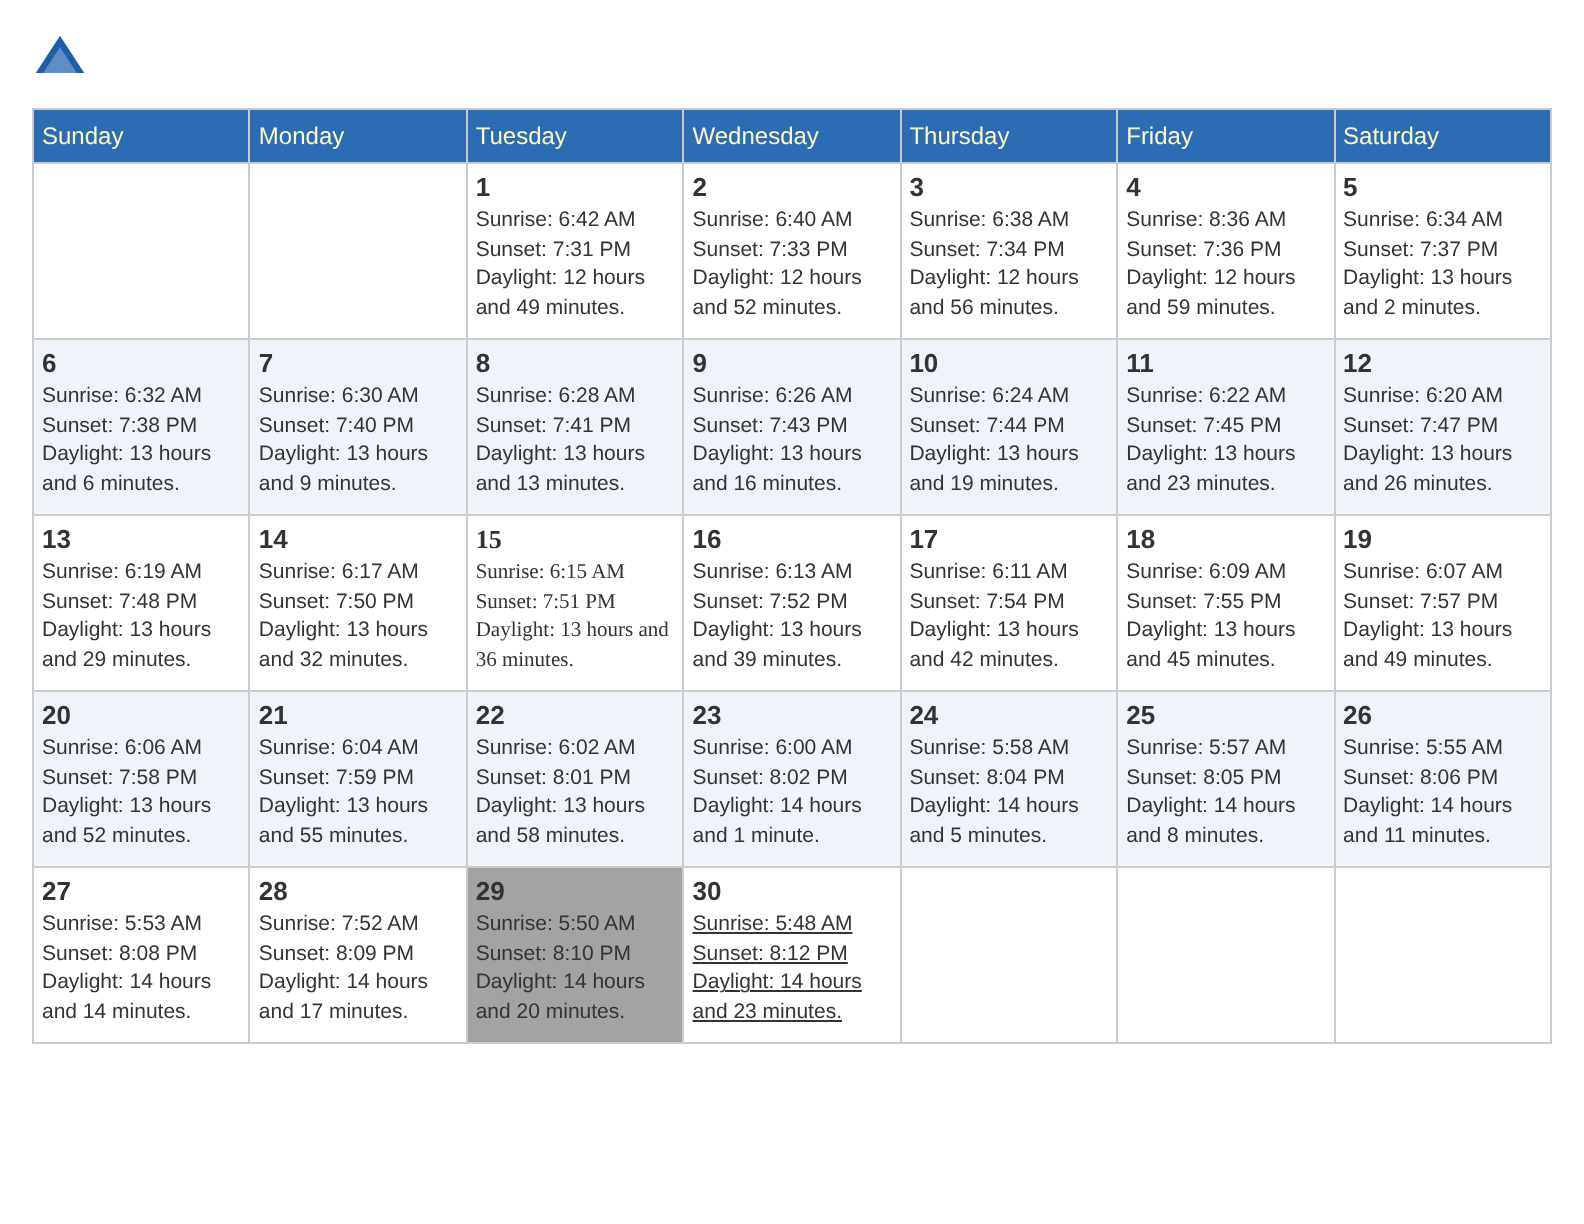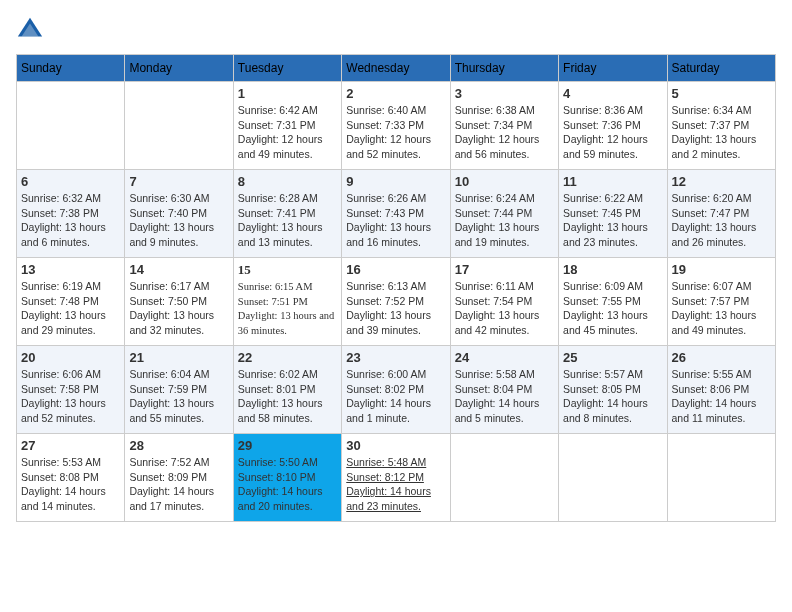--- a/index.html
+++ b/index.html
@@ -44,21 +44,21 @@
       font-size: 16px;
       color: #555;
     }
     .calendar {
       width: 100%;
       border-collapse: collapse;
       font-size: 11px;
     }
     .calendar th {
       background: #2a6db5;
-      color: #000000;
+      color: #fef9c3;
       padding: 6px 4px;
       text-align: left;
       font-size: 12px;
       font-weight: normal;
       border: 1px solid #ccc;
     }
     .calendar td {
       border: 1px solid #ccc;
       vertical-align: top;
       padding: 4px;
@@ -289,21 +289,21 @@
           <div class="day-info" style="white-space: pre-line;">Sunrise: 5:53 AM
 Sunset: 8:08 PM
 Daylight: 14 hours and 14 minutes.</div>
         </td>
         <td style="background: rgb(255, 255, 255);">
           <div class="day-number">28</div>
           <div class="day-info" style="white-space: pre-line;">Sunrise: 7:52 AM
 Sunset: 8:09 PM
 Daylight: 14 hours and 17 minutes.</div>
         </td>
-        <td style="background: #0ea5e9;">
+        <td style="background: #a3a3a3;">
           <div class="day-number">29</div>
           <div class="day-info" style="white-space: pre-line;">Sunrise: 5:50 AM
 Sunset: 8:10 PM
 Daylight: 14 hours and 20 minutes.</div>
         </td>
         <td style="background: rgb(255, 255, 255);">
           <div class="day-number">30</div>
           <div class="day-info" style="white-space: pre-line; text-decoration: underline;">Sunrise: 5:48 AM
 Sunset: 8:12 PM
 Daylight: 14 hours and 23 minutes.</div>

